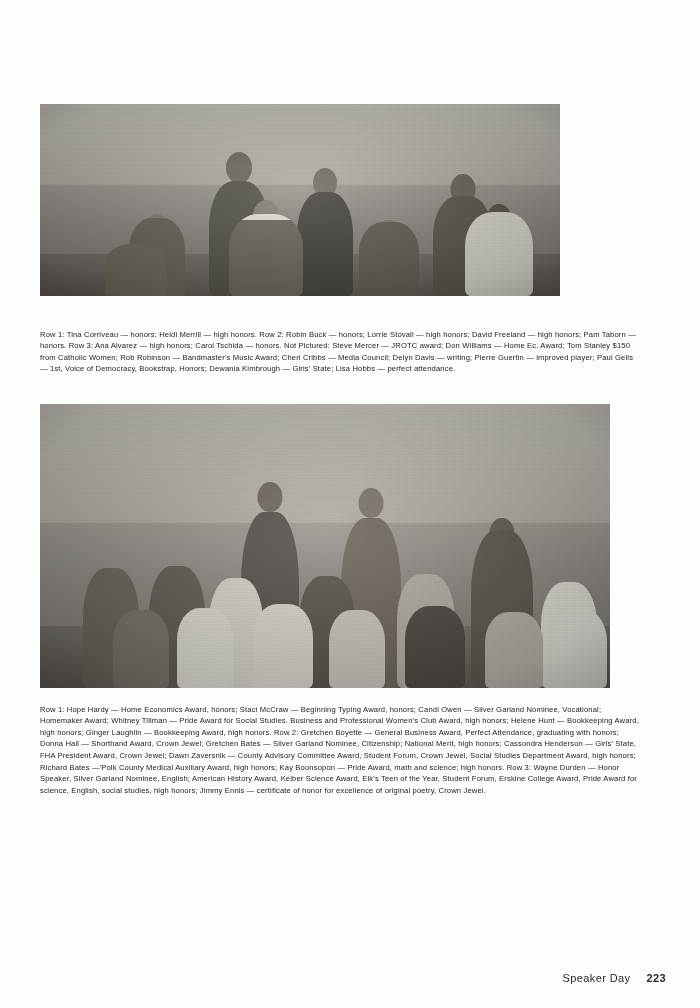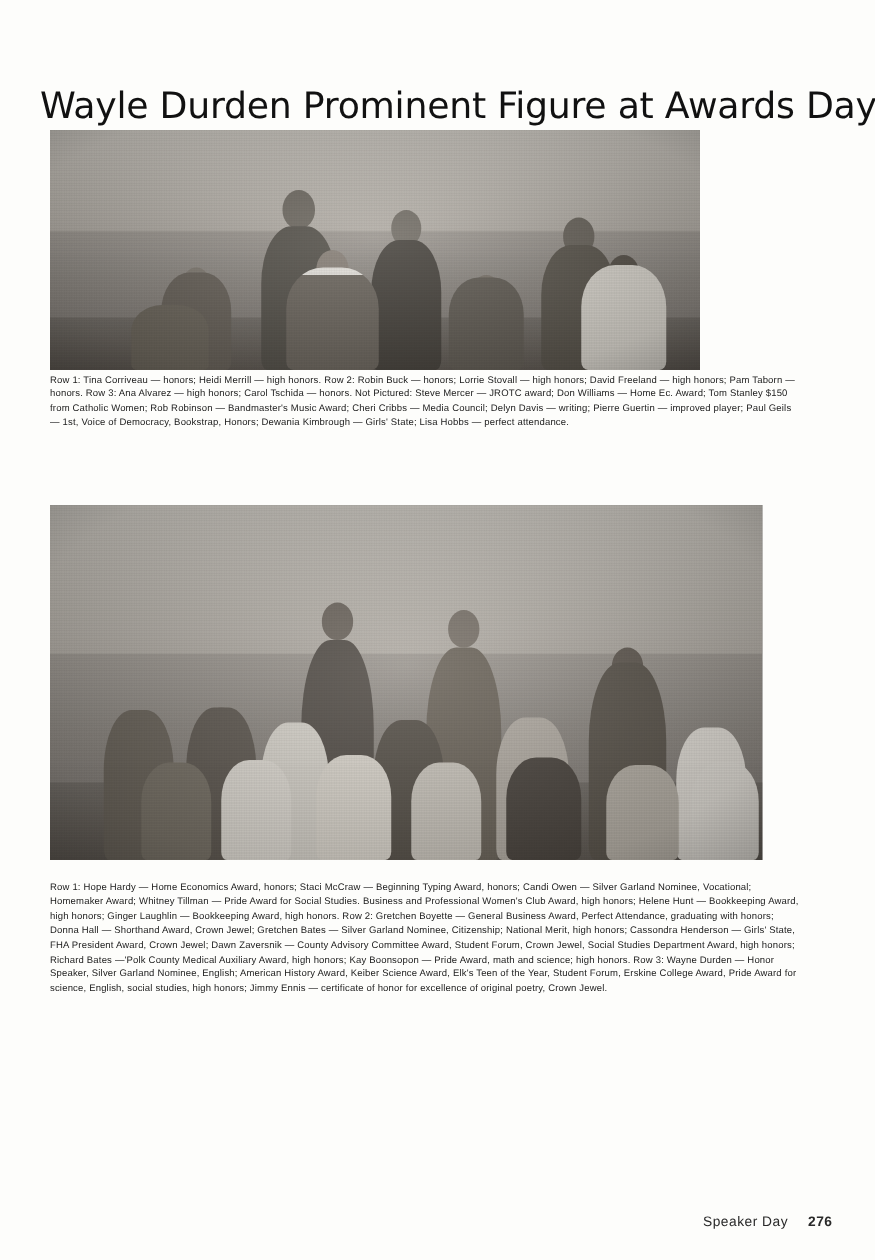--- a/index.html
+++ b/index.html
@@ -112,21 +112,21 @@
   .caption {
     position: absolute;
     font-family: "Liberation Sans", sans-serif;
     font-size: 7.6px;
     line-height: 11.6px;
     color: #1b1b1b;
     letter-spacing: .15px;
     text-align: left;
   }
   .caption-1 {
-    top: 290px;
+    top: 321px;
     left: 40px;
     width: 596px;
   }
   .caption-2 {
     top: 696px;
     left: 40px;
     width: 600px;
   }
 
   
@@ -140,21 +140,20 @@
     letter-spacing: .4px;
   }
   .footer .sect { margin-right: 16px; }
   .footer .pg { font-weight: 700; }
 </style>
 </head>
 <body>
 
 <div class="page">
 
-  <h1 class="headline">Wayle Durden Prominent Figure at Awards Day</h1>
 
   <div class="photo photo-1">
     <div class="ph-bg"></div>
     <div class="ph-wall"></div>
     <div class="ph-floor"></div>
 
     <div class="person" style="left:168px;width:62px;height:150px;">
       <div class="head" style="top:6px;width:26px;height:31px;background:#6f6a62;"></div>
       <div class="body" style="width:60px;height:115px;background:#57534c;"></div>
     </div>
@@ -267,16 +266,16 @@
       <div class="body" style="width:54px;height:78px;background:#e5e1da;"></div>
     </div>
 
     <div class="ph-grain"></div>
     <div class="ph-vig"></div>
   </div>
 
   <p class="caption caption-2">Row 1: Hope Hardy — Home Economics Award, honors; Staci McCraw — Beginning Typing Award, honors; Candi Owen — Silver Garland Nominee, Vocational; Homemaker Award; Whitney Tillman — Pride Award for Social Studies. Business and Professional Women's Club Award, high honors; Helene Hunt — Bookkeeping Award, high honors; Ginger Laughlin — Bookkeeping Award, high honors. Row 2: Gretchen Boyette — General Business Award, Perfect Attendance, graduating with honors; Donna Hall — Shorthand Award, Crown Jewel; Gretchen Bates — Silver Garland Nominee, Citizenship; National Merit, high honors; Cassondra Henderson — Girls' State, FHA President Award, Crown Jewel; Dawn Zaversnik — County Advisory Committee Award, Student Forum, Crown Jewel, Social Studies Department Award, high honors; Richard Bates —'Polk County Medical Auxiliary Award, high honors; Kay Boonsopon — Pride Award, math and science; high honors. Row 3: Wayne Durden — Honor Speaker, Silver Garland Nominee, English; American History Award, Keiber Science Award, Elk's Teen of the Year, Student Forum, Erskine College Award, Pride Award for science, English, social studies, high honors; Jimmy Ennis — certificate of honor for excellence of original poetry, Crown Jewel.</p>
 
   <div class="footer">
-    <span class="sect">Speaker Day</span><span class="pg">276</span>
+    <span class="sect">Speaker Day</span><span class="pg">223</span>
   </div>
 
 </div>
 
 </body></html>

